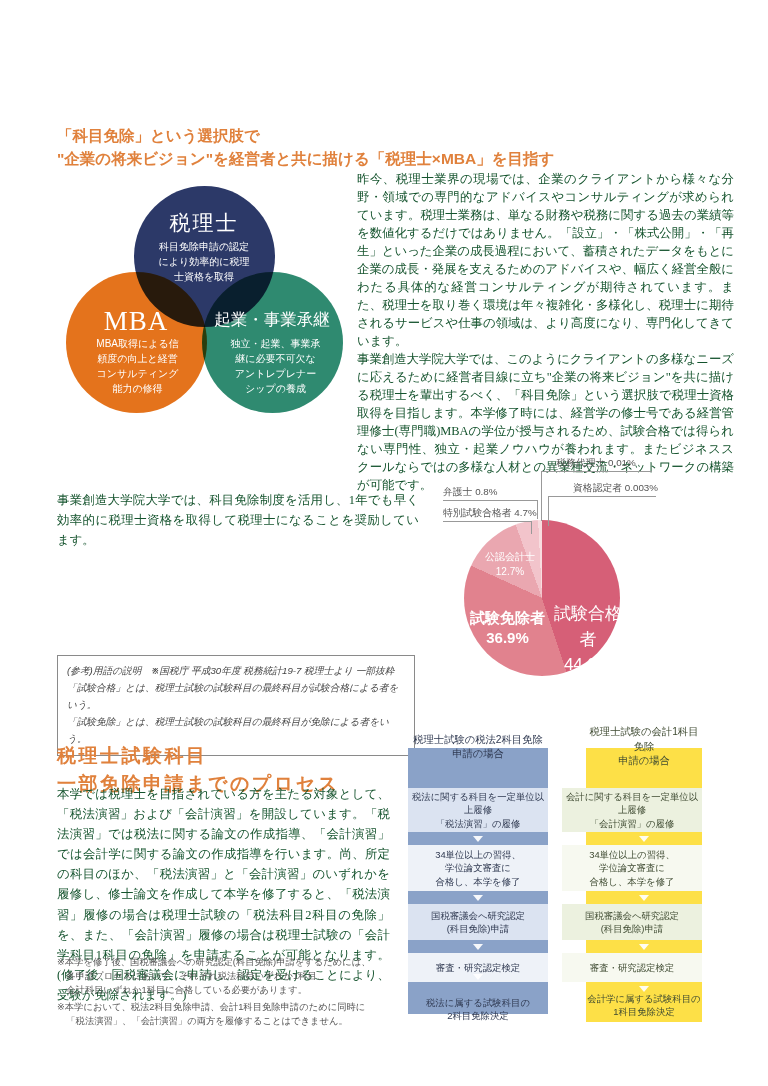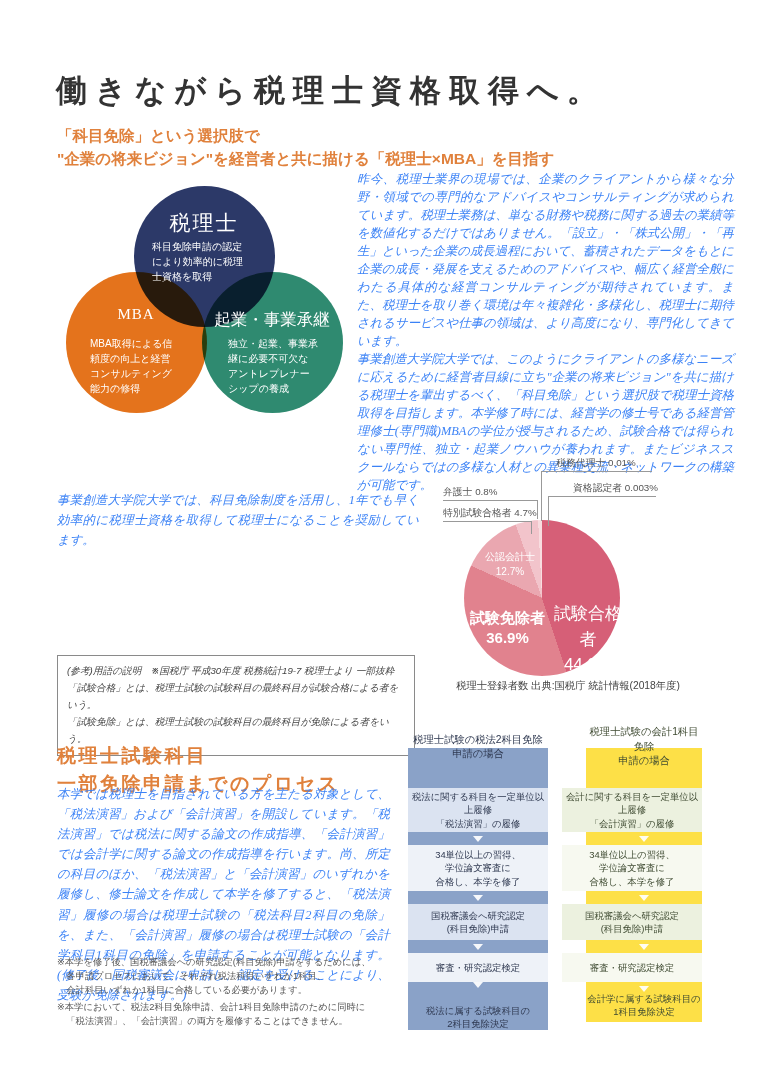--- a/index.html
+++ b/index.html
@@ -8,36 +8,36 @@
         font-family:"Liberation Sans","DejaVu Sans",sans-serif;}
   .abs{position:absolute;}
   .pre{white-space:pre-line;}
   
   #main-title{left:56px;top:70px;font-size:31px;color:#333;letter-spacing:8px;font-weight:600;}
   #subtitle{left:57px;top:124px;font-size:15.5px;font-weight:bold;color:#e0813c;line-height:1.5;}
   .h2{font-size:21px;font-weight:bold;color:#e0813c;letter-spacing:2.5px;line-height:1.45;}
   #stats-heading{left:57px;top:437px;}
   #process-heading{left:57px;top:742px;font-size:19px;}
   
-  .body-serif{font-family:"Liberation Serif","DejaVu Serif",serif;color:#3b82f6;
-              text-align:justify;font-size:12.4px;font-style:italic;}
+  .body-serif{font-family:"Liberation Serif","DejaVu Serif",serif;color:#14532d;
+              text-align:justify;font-size:12.4px;}
   #intro-text{left:357px;top:171px;width:377px;line-height:1.45;}
   #stats-body{left:57px;top:490px;width:362px;line-height:1.62;}
   #process-body{left:57px;top:784px;width:333px;line-height:1.62;}
   #ref-box{left:57px;top:655px;width:338px;border:1px solid #8a8a8a;padding:7px 9px;
            font-size:9.7px;line-height:1.75;color:#444;font-style:italic;}
   #footnotes{left:57px;top:956px;width:335px;font-size:9.3px;line-height:1.5;color:#555;}
   #footnotes p{margin:0 0 3px 0;}
   
   .vcircle{position:absolute;width:141px;height:141px;border-radius:50%;mix-blend-mode:multiply;}
   #venn-tax-circle{left:134px;top:186px;}
   #venn-mba-circle{left:66px;top:272px;}
   #venn-startup-circle{left:202px;top:272px;}
   .vtitle{font-family:"Liberation Serif","DejaVu Serif",serif;color:#fff;text-align:center;}
-  .vdesc{color:#fff;font-size:10px;line-height:1.5;text-align:left;}
+  .vdesc{color:#fff;font-size:10px;line-height:1.5;text-align:center;}
   
   #pie-chart{left:464px;top:520px;width:156px;height:156px;border-radius:50%;}
   .pie-inlabel{color:#fff;text-align:center;line-height:1.5;}
   .pie-exlabel{font-size:9.8px;color:#555;}
   .lline{background:#999;}
   #pie-caption{left:448px;top:679px;width:240px;text-align:center;font-size:10.3px;color:#444;}
   
   .flow-col{position:absolute;top:748px;width:140px;display:flex;flex-direction:column;}
   #flow-left{left:408px;}
   #flow-right{left:562px;}
@@ -53,34 +53,33 @@
   .col-blue .flighter{background:#eef2f8;color:#2e3850;}
   .col-green .fsolid{background:#fde047;color:#3e4a31;margin-left:24px;}
   .col-green .flight{background:#ecf1df;color:#3e4a31;}
   .col-green .flighter{background:#f7f9f0;color:#3e4a31;}
 </style>
 </head>
 <body>
 
 <div id="page">
 
-  <div class="abs serif" id="main-title">働きながら税理士資格取得へ。</div>
   <div class="abs" id="subtitle">
     <div>「科目免除」という選択肢で</div>
     <div>"企業の将来ビジョン"を経営者と共に描ける「税理士×MBA」を目指す</div>
   </div>
 
   <div class="vcircle" id="venn-tax-circle" style="background:#2c3968;"></div>
   <div class="vcircle" id="venn-mba-circle" style="background:#e4731c;"></div>
   <div class="vcircle" id="venn-startup-circle" style="background:#2f8a70;"></div>
   <div class="abs vtitle" style="left:154px;top:209px;width:100px;font-size:21px;letter-spacing:2px;font-family:Liberation Serif, serif;">税理士</div>
   <div class="abs vdesc pre" style="left:152px;top:239px;width:104px;">科目免除申請の認定
 により効率的に税理
 士資格を取得</div>
-  <div class="abs vtitle" style="left:96px;top:306px;width:80px;font-size:15px;letter-spacing:1px;">MBA</div>
+  <div class="abs vtitle" style="left:96px;top:306px;width:80px;font-size:27px;letter-spacing:1px;">MBA</div>
   <div class="abs vdesc pre" style="left:90px;top:336px;width:95px;">MBA取得による信
 頼度の向上と経営
 コンサルティング
 能力の修得</div>
   <div class="abs vtitle" style="left:205px;top:309px;width:134px;font-size:16.5px;">起業・事業承継</div>
   <div class="abs vdesc pre" style="left:220px;top:336px;width:95px;margin-left:8px;">独立・起業、事業承
 継に必要不可欠な
 アントレプレナー
 シップの養成</div>
 
@@ -129,21 +128,20 @@
     <div>44.9%</div>
   </div>
   <div class="abs pie-inlabel" style="left:455px;top:608px;width:105px;font-size:15px;font-weight:bold;line-height:1.35;">
     <div>試験免除者</div>
     <div>36.9%</div>
   </div>
   <div class="abs pie-inlabel" style="left:470px;top:549px;width:80px;font-size:10px;">
     <div>公認会計士</div>
     <div>12.7%</div>
   </div>
-  <div class="abs" id="pie-caption">税理士登録者数 出典:国税庁 統計情報(2018年度)</div>
 
   <div class="abs h2" id="process-heading">
     <div>税理士試験科目</div>
     <div>一部免除申請までのプロセス</div>
   </div>
   <div class="abs body-serif" id="process-body">本学では税理士を目指されている方を主たる対象として、「税法演習」および「会計演習」を開設しています。「税法演習」では税法に関する論文の作成指導、「会計演習」では会計学に関する論文の作成指導を行います。尚、所定の科目のほか、「税法演習」と「会計演習」のいずれかを履修し、修士論文を作成して本学を修了すると、「税法演習」履修の場合は税理士試験の「税法科目2科目の免除」を、また、「会計演習」履修の場合は税理士試験の「会計学科目1科目の免除」を申請することが可能となります。(修了後、国税審議会に申請し、認定を受けることにより、受験が免除されます。)</div>
   <div class="abs" id="footnotes">
     <p class="pre">※本学を修了後、国税審議会への研究認定(科目免除)申請をするためには、
 　各申請プロセスにおいて、それぞれ税法科目いずれか1科目、
 　会計科目いずれか1科目に合格している必要があります。</p>
@@ -175,21 +173,21 @@
     <div class="fbox flight fstep" style="height:36px;">
       <div class="pre">国税審議会へ研究認定
 (科目免除)申請</div>
     </div>
     <div class="fbar fsolid">
         <div class="tri"></div>
       </div>
     <div class="fbox flighter fstep" style="height:29px;">
       <div class="pre">審査・研究認定検定</div>
     </div>
-    <div class="fbox fsolid fstep" style="height:48px;gap:16px;">
+    <div class="fbox fsolid fstep" style="height:32px;gap:16px;">
       <div class="tri"></div>
       <div class="pre">税法に属する試験科目の
 2科目免除決定</div>
     </div>
   </div>
 
   <div class="flow-col col-green" id="flow-right">
     <div class="fbox fsolid fhead">
       <div class="pre">税理士試験の会計1科目免除
 申請の場合</div>

